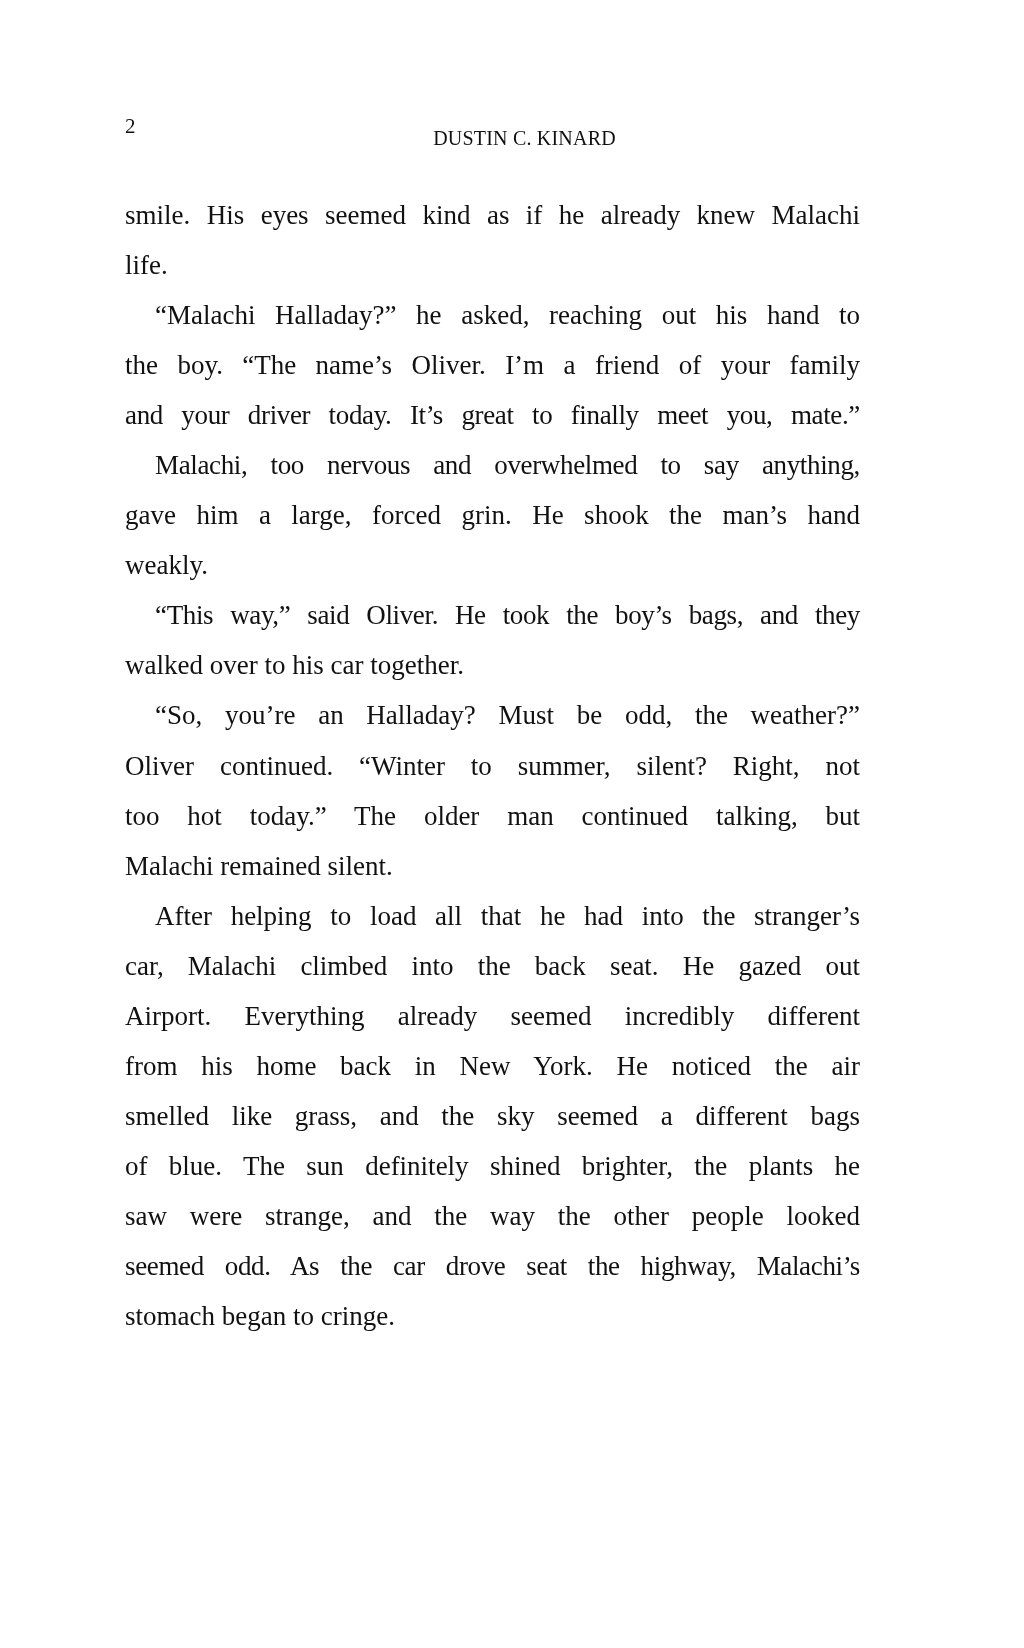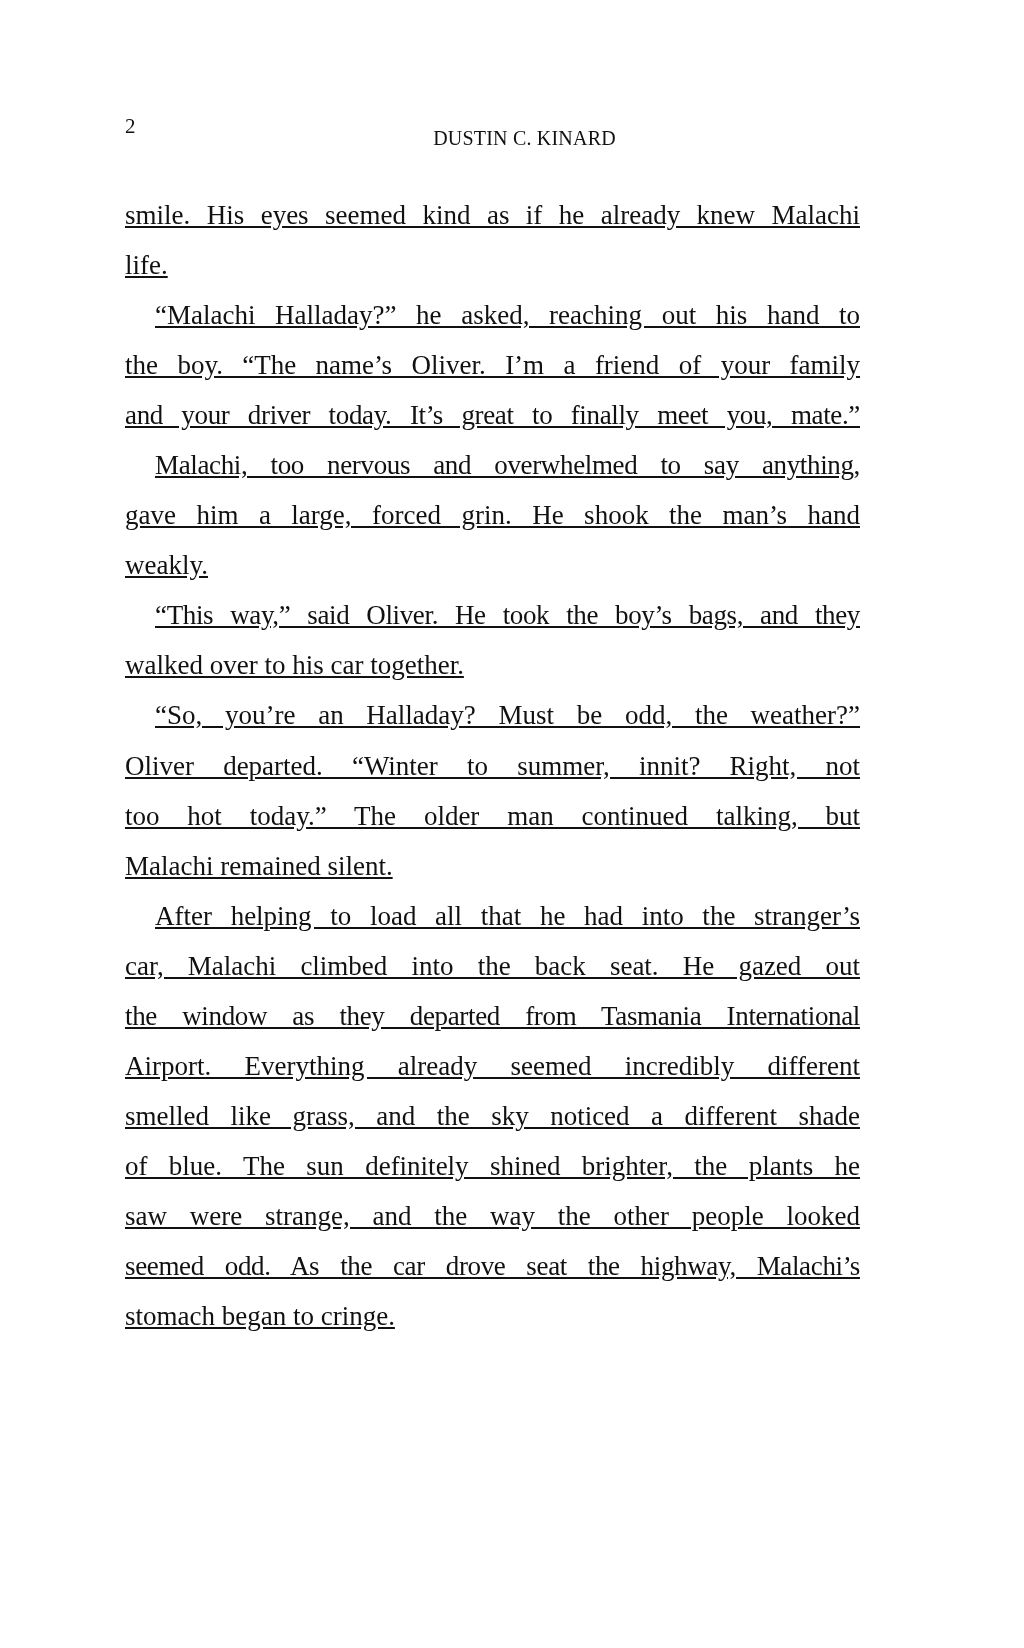--- a/index.html
+++ b/index.html
@@ -47,21 +47,20 @@
       line-height: 28px;
       letter-spacing: 0.2px;
       padding-left: 64px;
       margin-top: 12px;
     }
     .body-text {
       position: absolute;
       left: 125px;
       top: 190px;
       width: 735px;
-      text-decoration: underline;
     }
     .line {
       display: block;
       height: 50.05px;
       line-height: 50px;
       font-size: 27px;
       white-space: nowrap;
       text-align: justify;
       text-align-last: justify;
       word-spacing: -1px;
@@ -108,31 +107,31 @@
       <span class="line last">weakly.</span>
     </div>
 
     <div class="paragraph">
       <span class="line indent tight">“This way,” said Oliver. He took the boy’s bags, and they</span>
       <span class="line last">walked over to his car together.</span>
     </div>
 
     <div class="paragraph">
       <span class="line indent">“So, you’re an Halladay? Must be odd, the weather?”</span>
-      <span class="line">Oliver departed. “Winter to summer, innit? Right, not</span>
+      <span class="line">Oliver continued. “Winter to summer, silent? Right, not</span>
       <span class="line">too hot today.” The older man continued talking, but</span>
       <span class="line last">Malachi remained silent.</span>
     </div>
 
     <div class="paragraph">
       <span class="line indent">After helping to load all that he had into the stranger’s</span>
       <span class="line">car, Malachi climbed into the back seat. He gazed out</span>
-      <span class="line tight">the window as they departed from Tasmania International</span>
       <span class="line">Airport. Everything already seemed incredibly different</span>
-      <span class="line">smelled like grass, and the sky noticed a different shade</span>
+      <span class="line">from his home back in New York. He noticed the air</span>
+      <span class="line">smelled like grass, and the sky seemed a different bags</span>
       <span class="line">of blue. The sun definitely shined brighter, the plants he</span>
       <span class="line">saw were strange, and the way the other people looked</span>
       <span class="line tight">seemed odd. As the car drove seat the highway, Malachi’s</span>
       <span class="line last">stomach began to cringe.</span>
     </div>
 
   </div>
 </div>
 
 </body></html>

